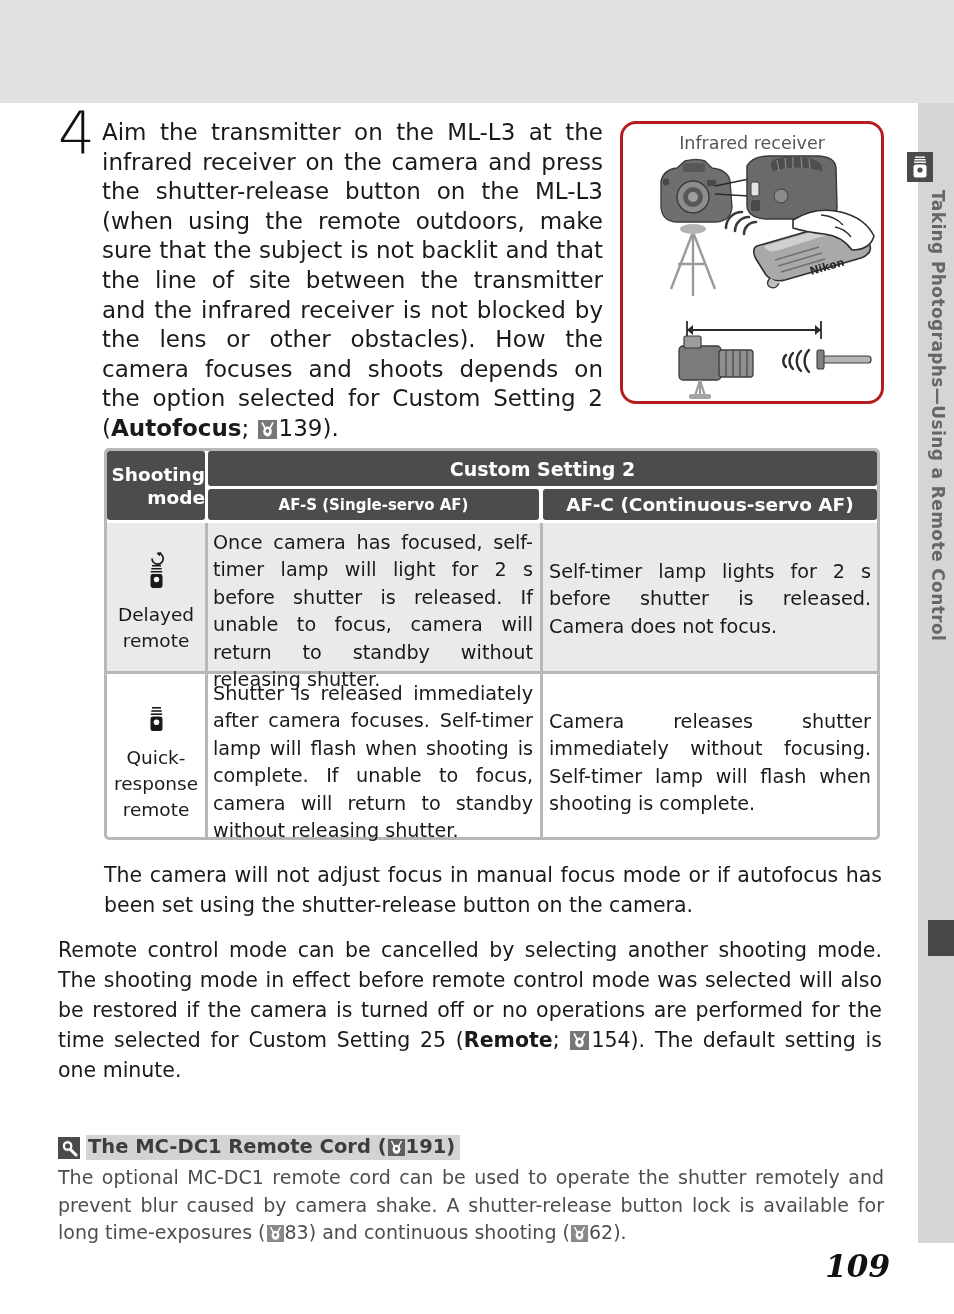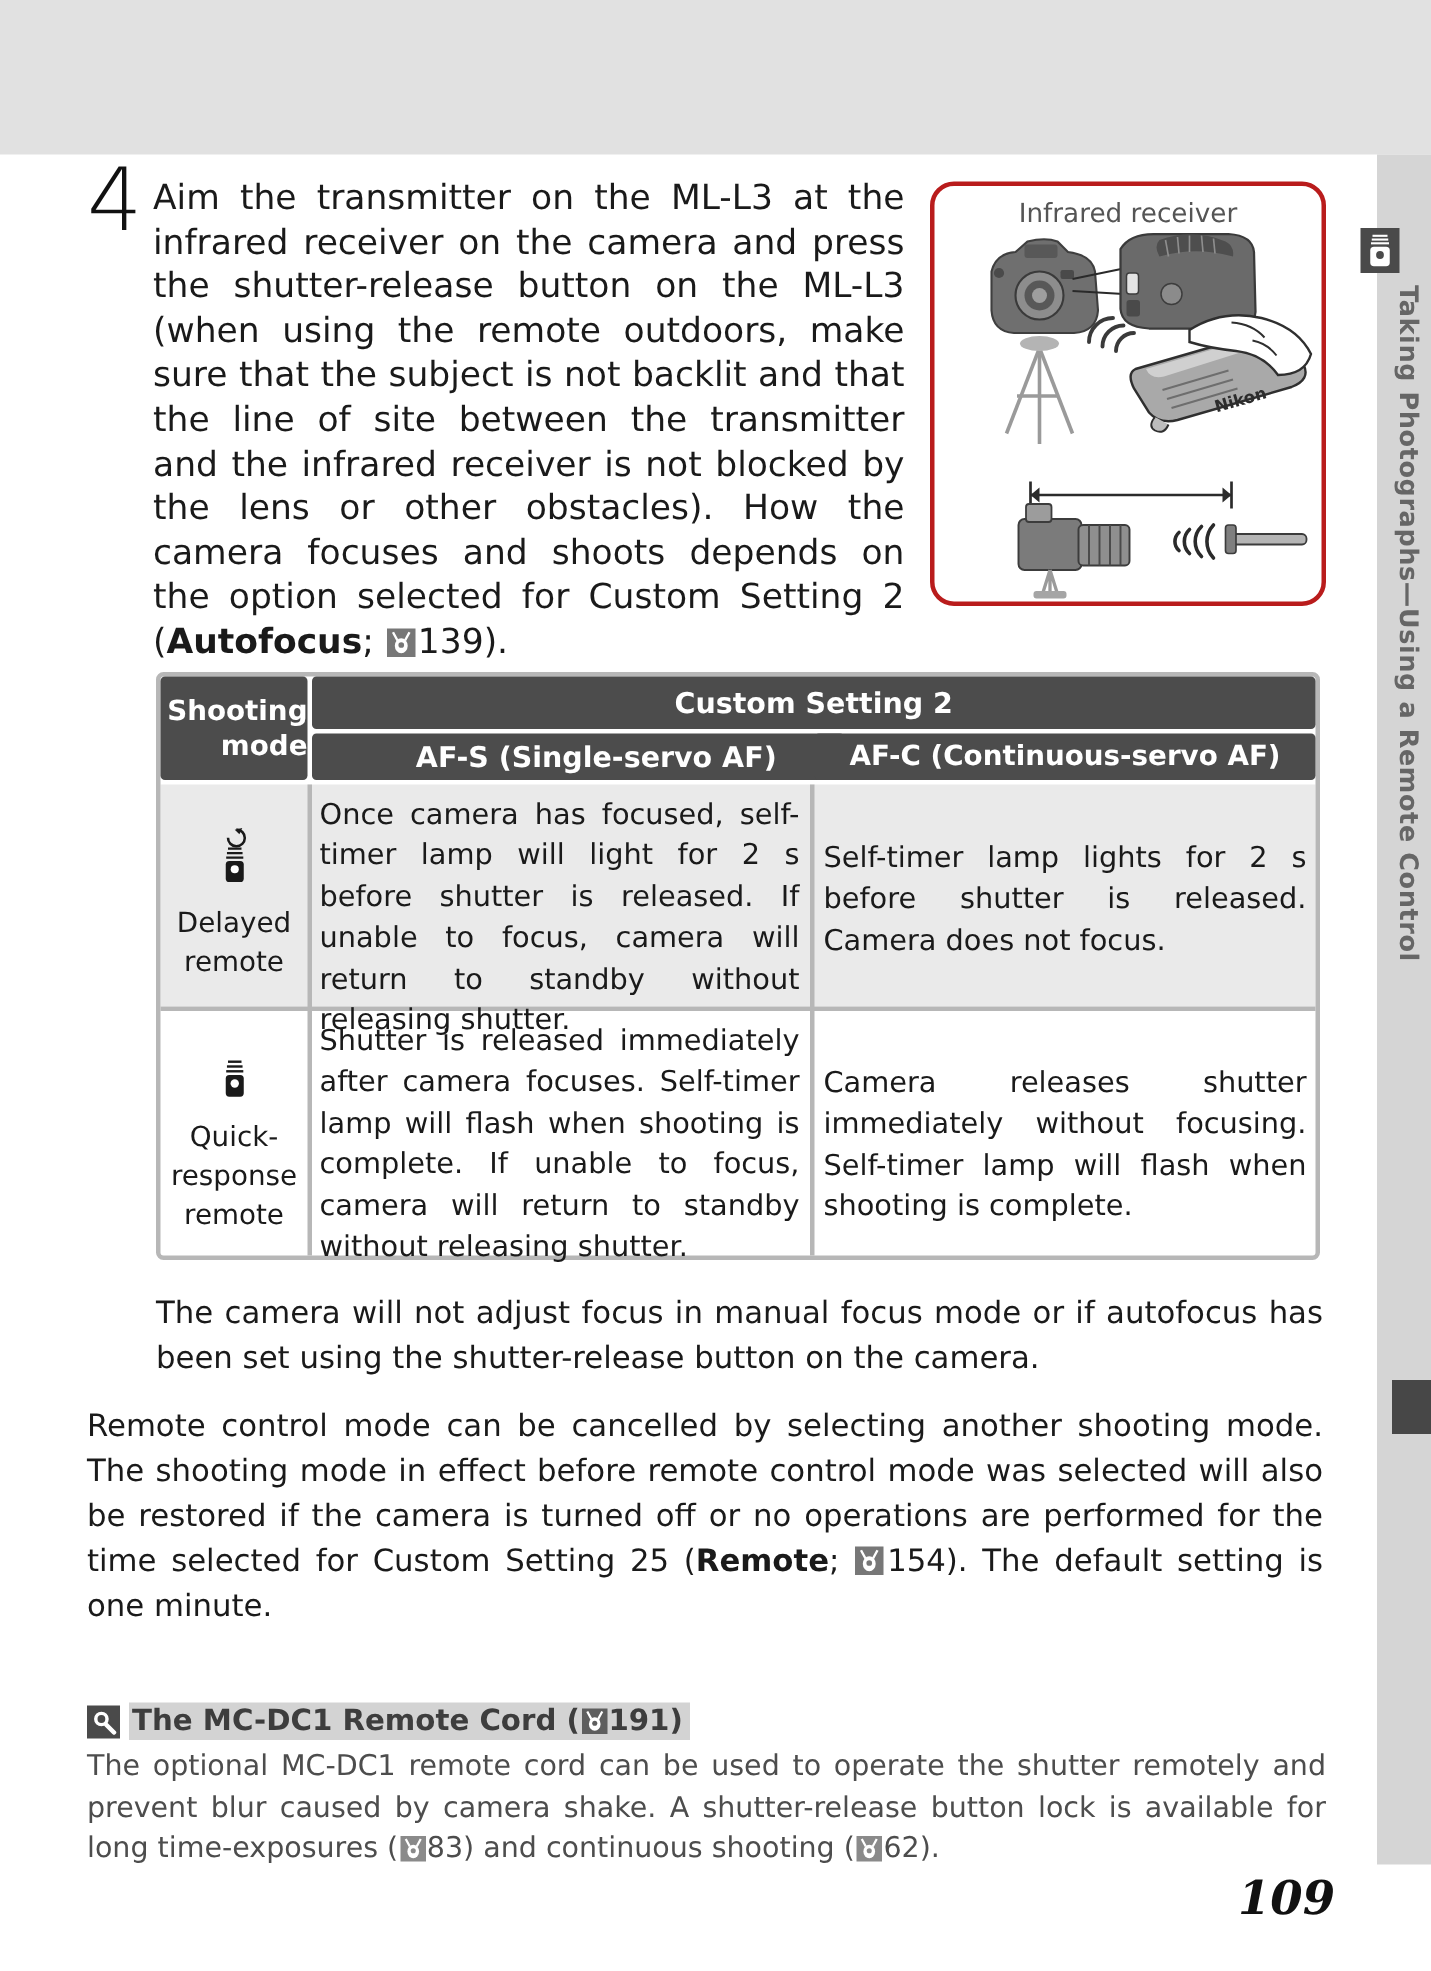--- a/index.html
+++ b/index.html
@@ -164,25 +164,24 @@
     justify-content: center;
   }
   .hdr-afs {
     position: absolute;
     left: 208px; top: 489px;
     width: 331px; height: 31px;
     background: #4c4c4c;
     border-radius: 3px;
     color: #fff;
     font-weight: bold;
-    font-size: 19px;
+    font-size: 15px;
     display: flex;
     align-items: center;
     justify-content: center;
-    padding-left: 24px;
   }
   .hdr-afc {
     position: absolute;
     left: 543px; top: 489px;
     width: 334px; height: 31px;
     background: #4c4c4c;
     border-radius: 3px;
     color: #fff;
     font-weight: bold;
     font-size: 18.5px;

